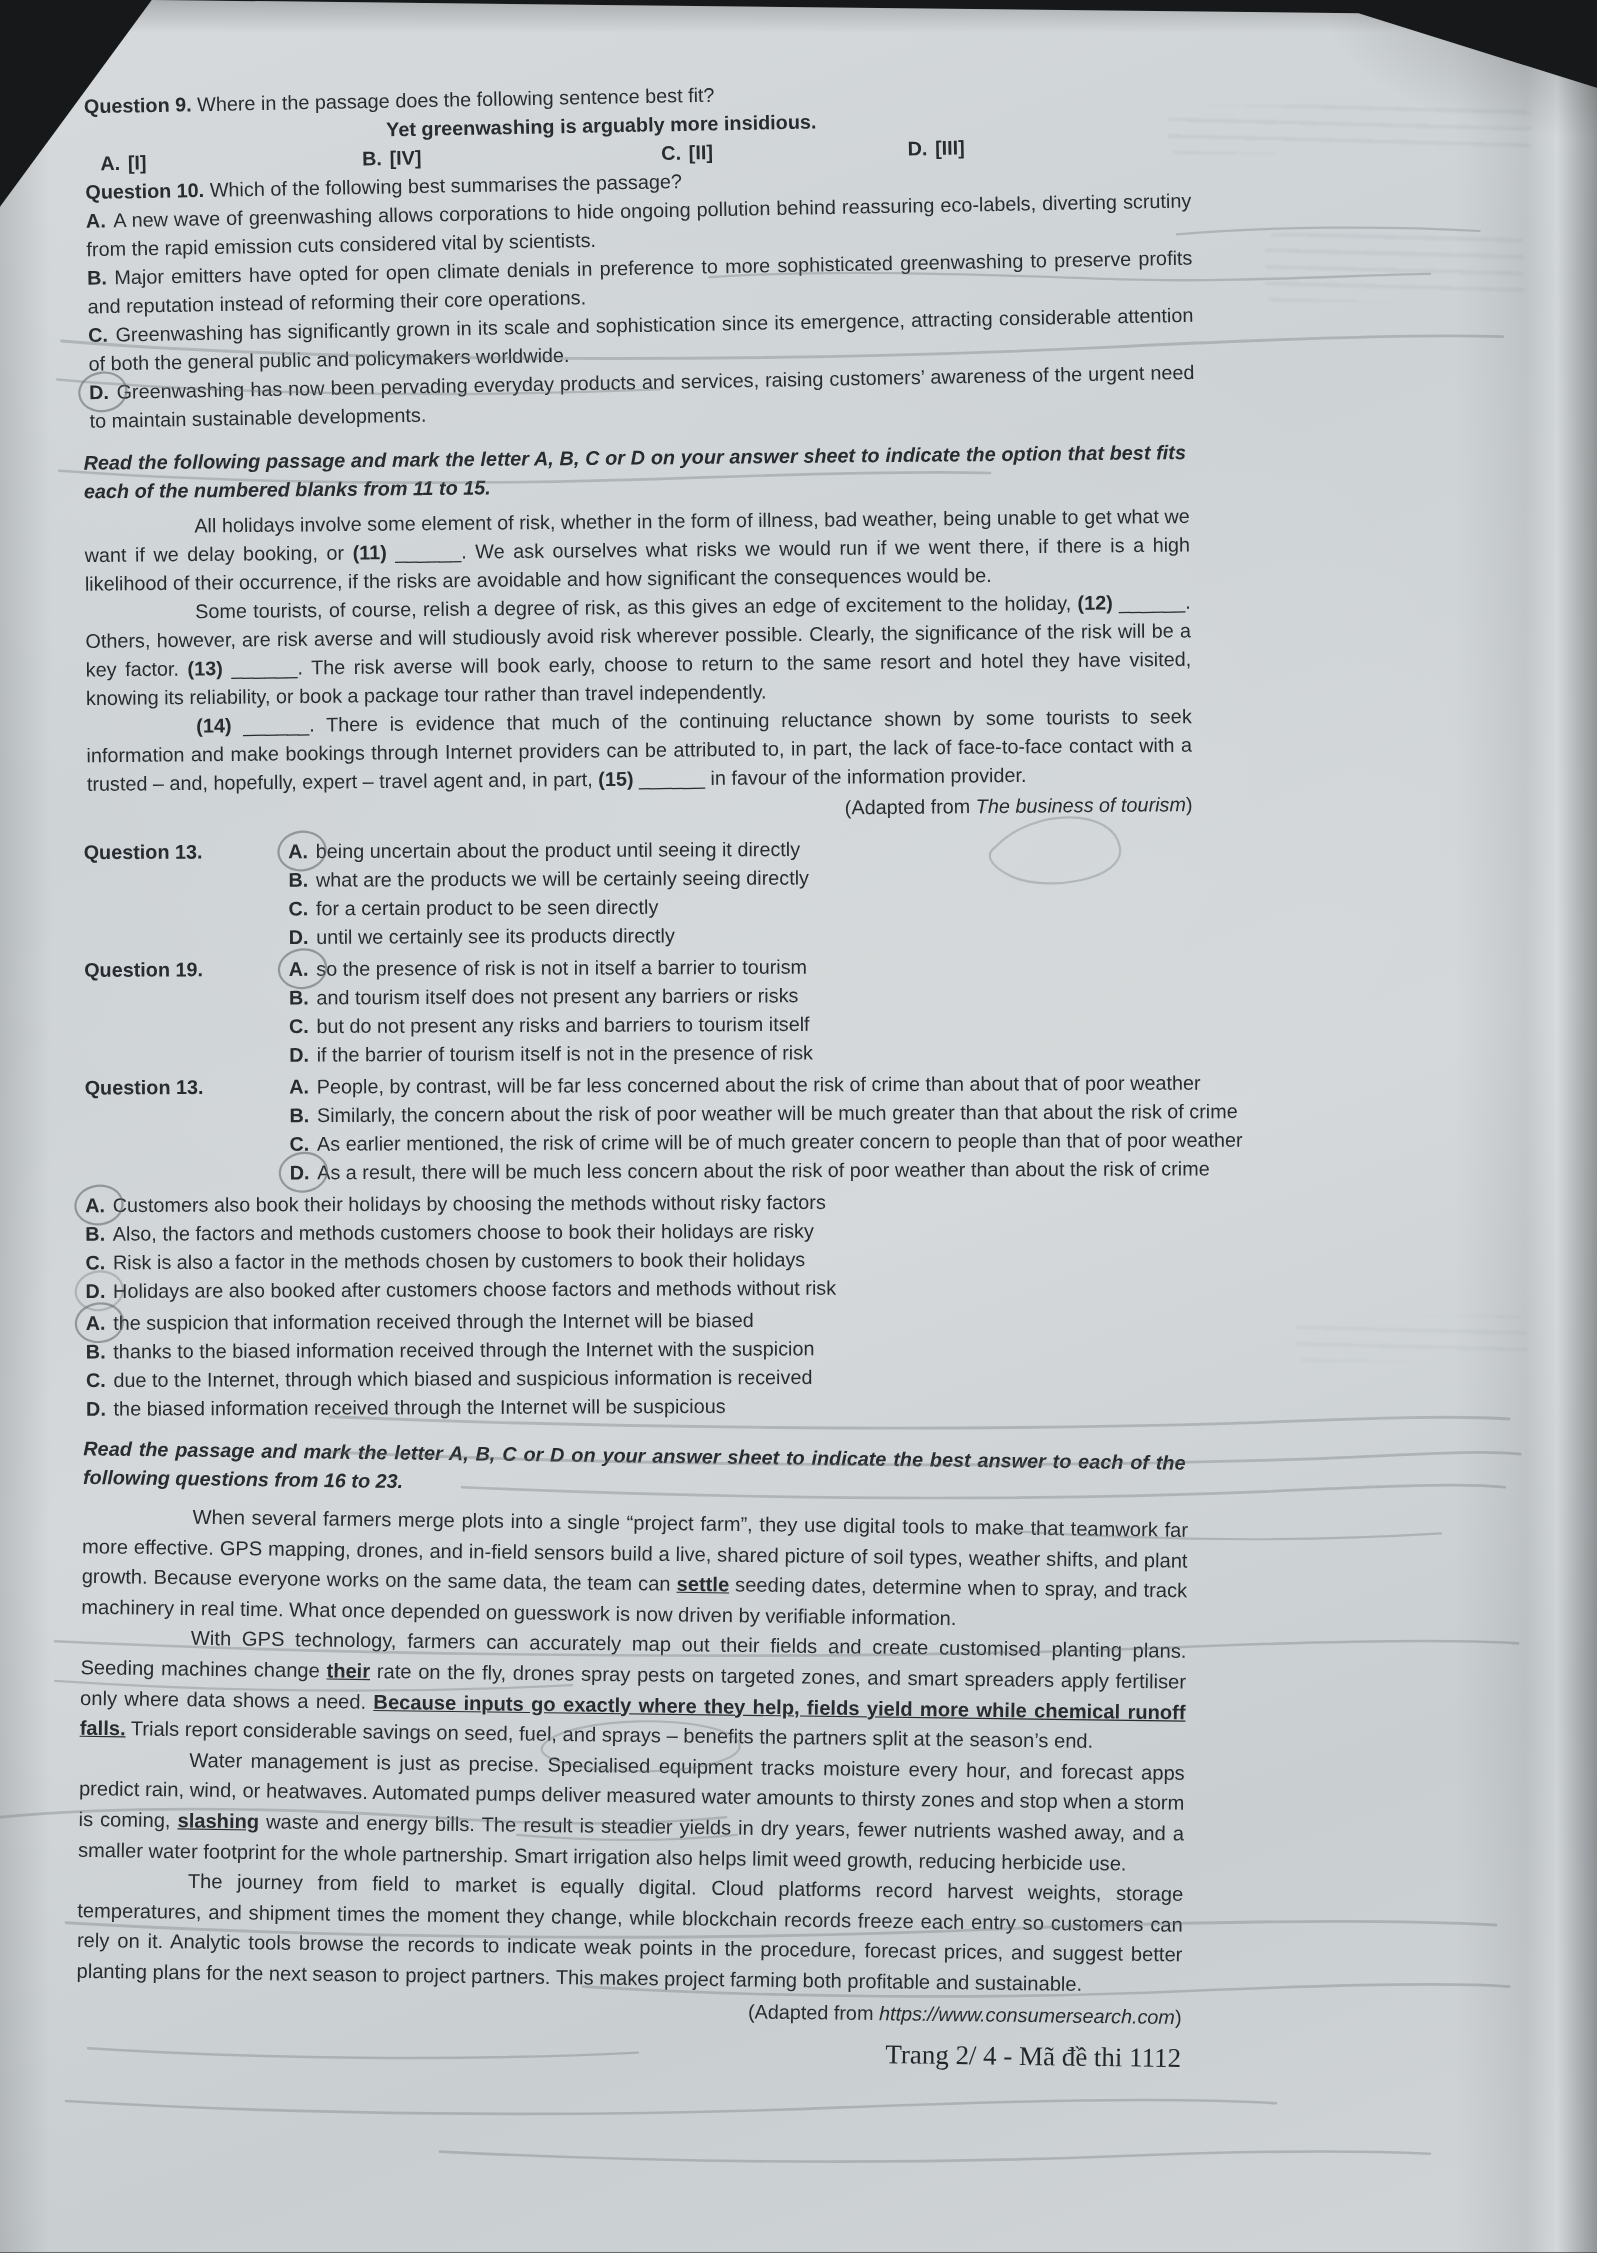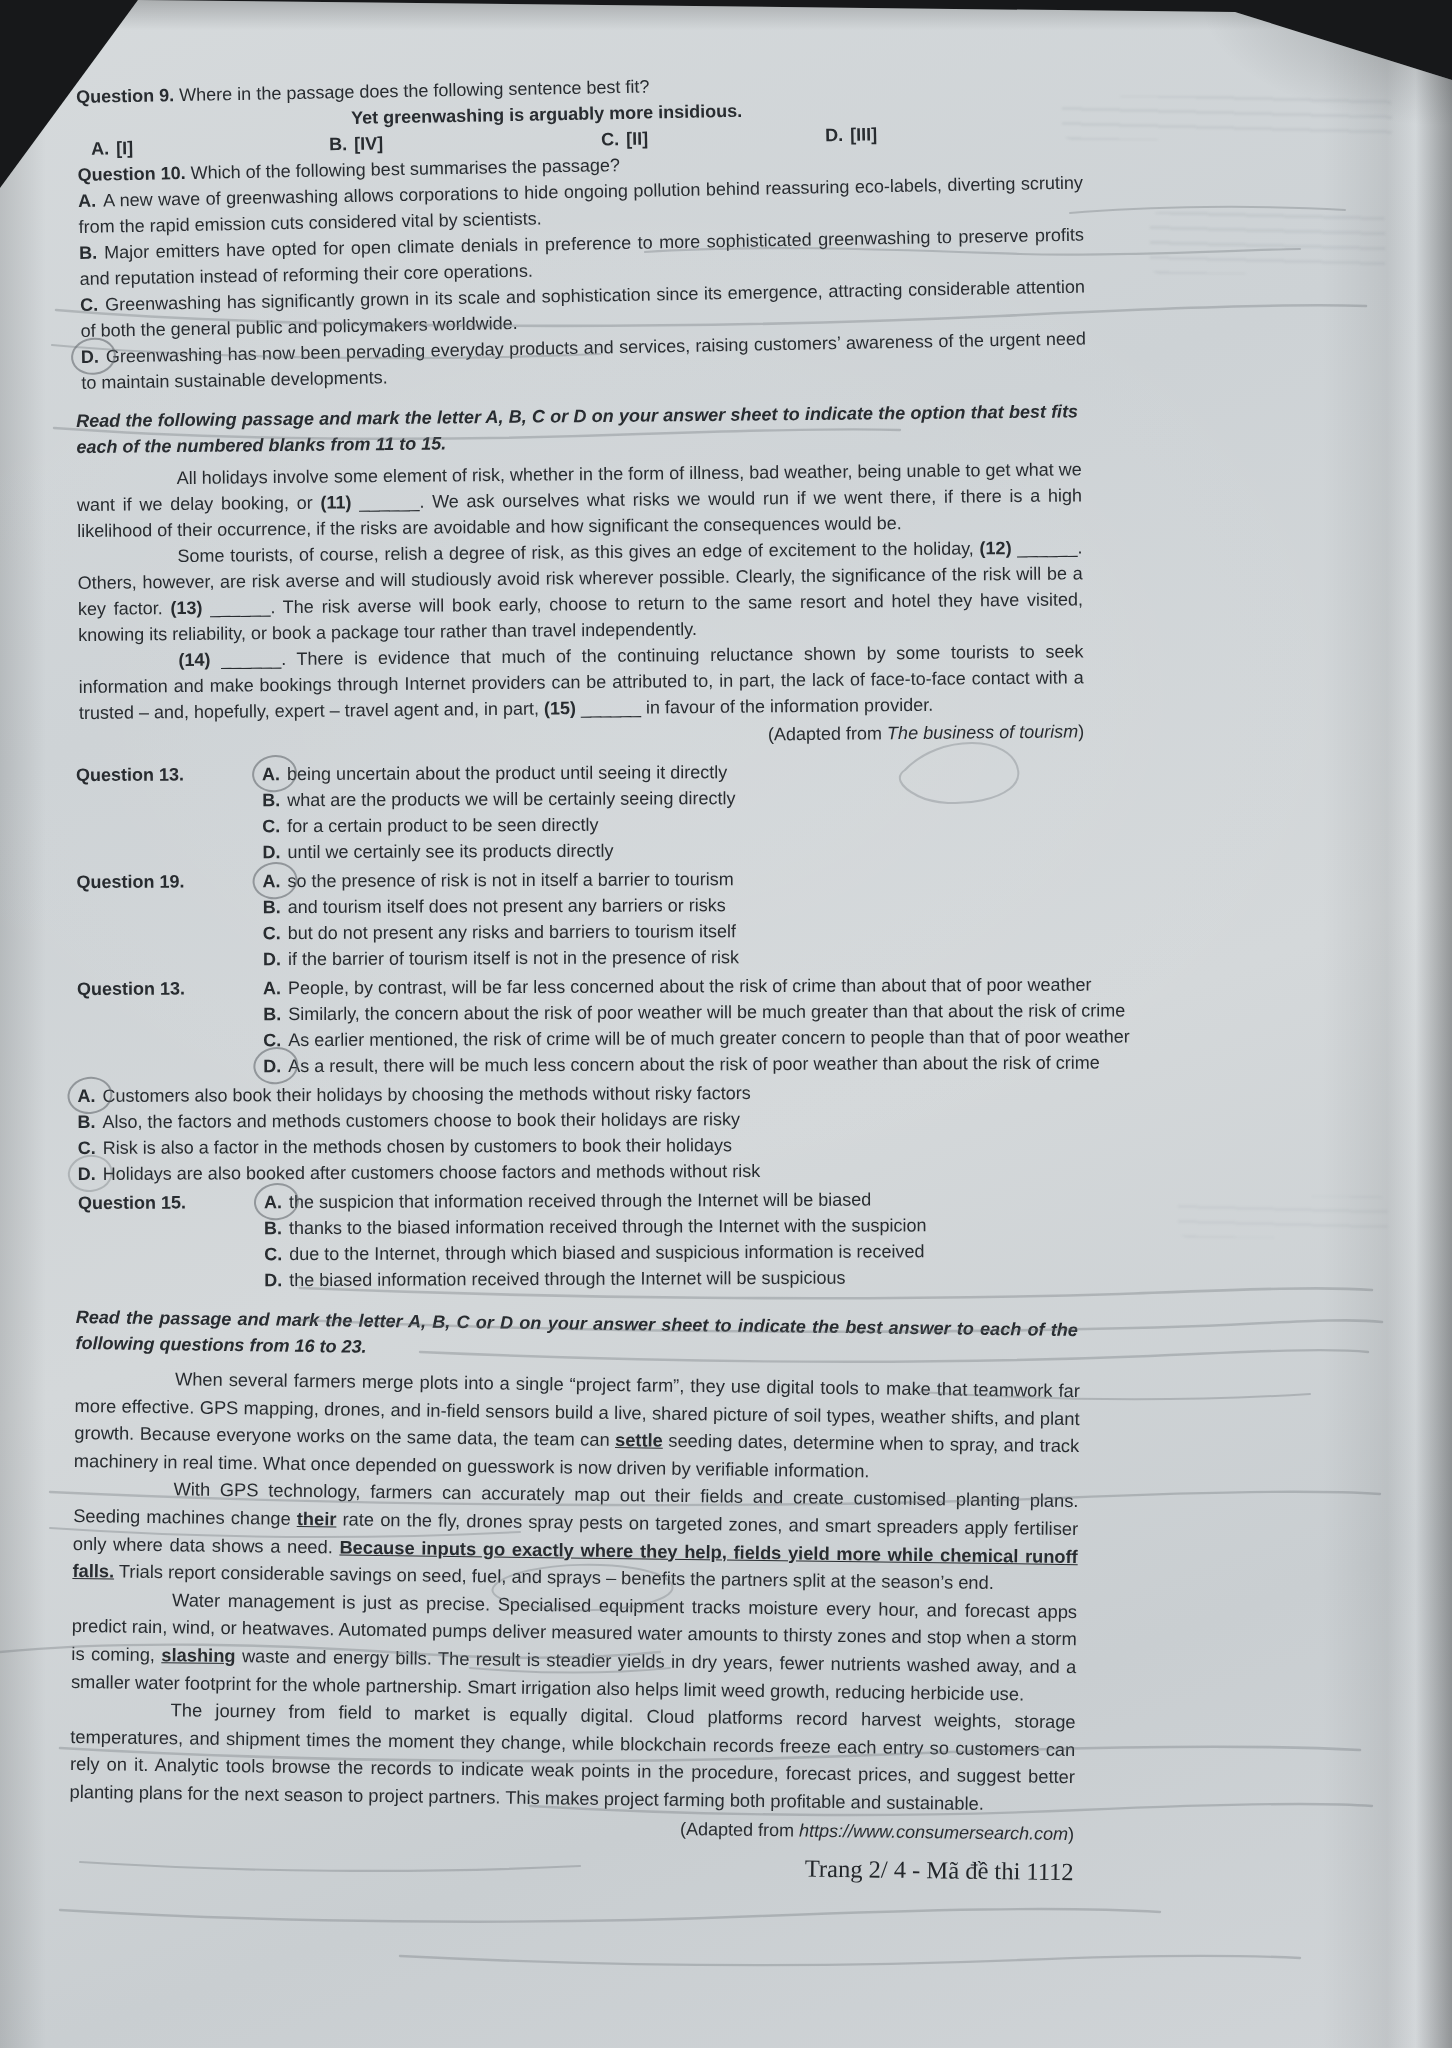--- a/index.html
+++ b/index.html
@@ -138,21 +138,20 @@
       <div class="qrow">
         <div>
           <div class="opt nowrap"><span class="ltr circled">A.</span><span class="otx">Customers also book their holidays by choosing the methods without risky factors</span></div>
           <div class="opt nowrap"><span class="ltr">B.</span><span class="otx">Also, the factors and methods customers choose to book their holidays are risky</span></div>
           <div class="opt nowrap"><span class="ltr">C.</span><span class="otx">Risk is also a factor in the methods chosen by customers to book their holidays</span></div>
           <div class="opt nowrap"><span class="ltr circled faint">D.</span><span class="otx">Holidays are also booked after customers choose factors and methods without risk</span></div>
         </div>
       </div>
 
       <div class="qrow">
-        <div class="qlabel">Question 15.</div>
         <div>
           <div class="opt nowrap"><span class="ltr circled">A.</span><span class="otx">the suspicion that information received through the Internet will be biased</span></div>
           <div class="opt nowrap"><span class="ltr">B.</span><span class="otx">thanks to the biased information received through the Internet with the suspicion</span></div>
           <div class="opt nowrap"><span class="ltr">C.</span><span class="otx">due to the Internet, through which biased and suspicious information is received</span></div>
           <div class="opt nowrap"><span class="ltr">D.</span><span class="otx">the biased information received through the Internet will be suspicious</span></div>
         </div>
       </div>
     </section>
 
     <section class="sec sec-bot">

